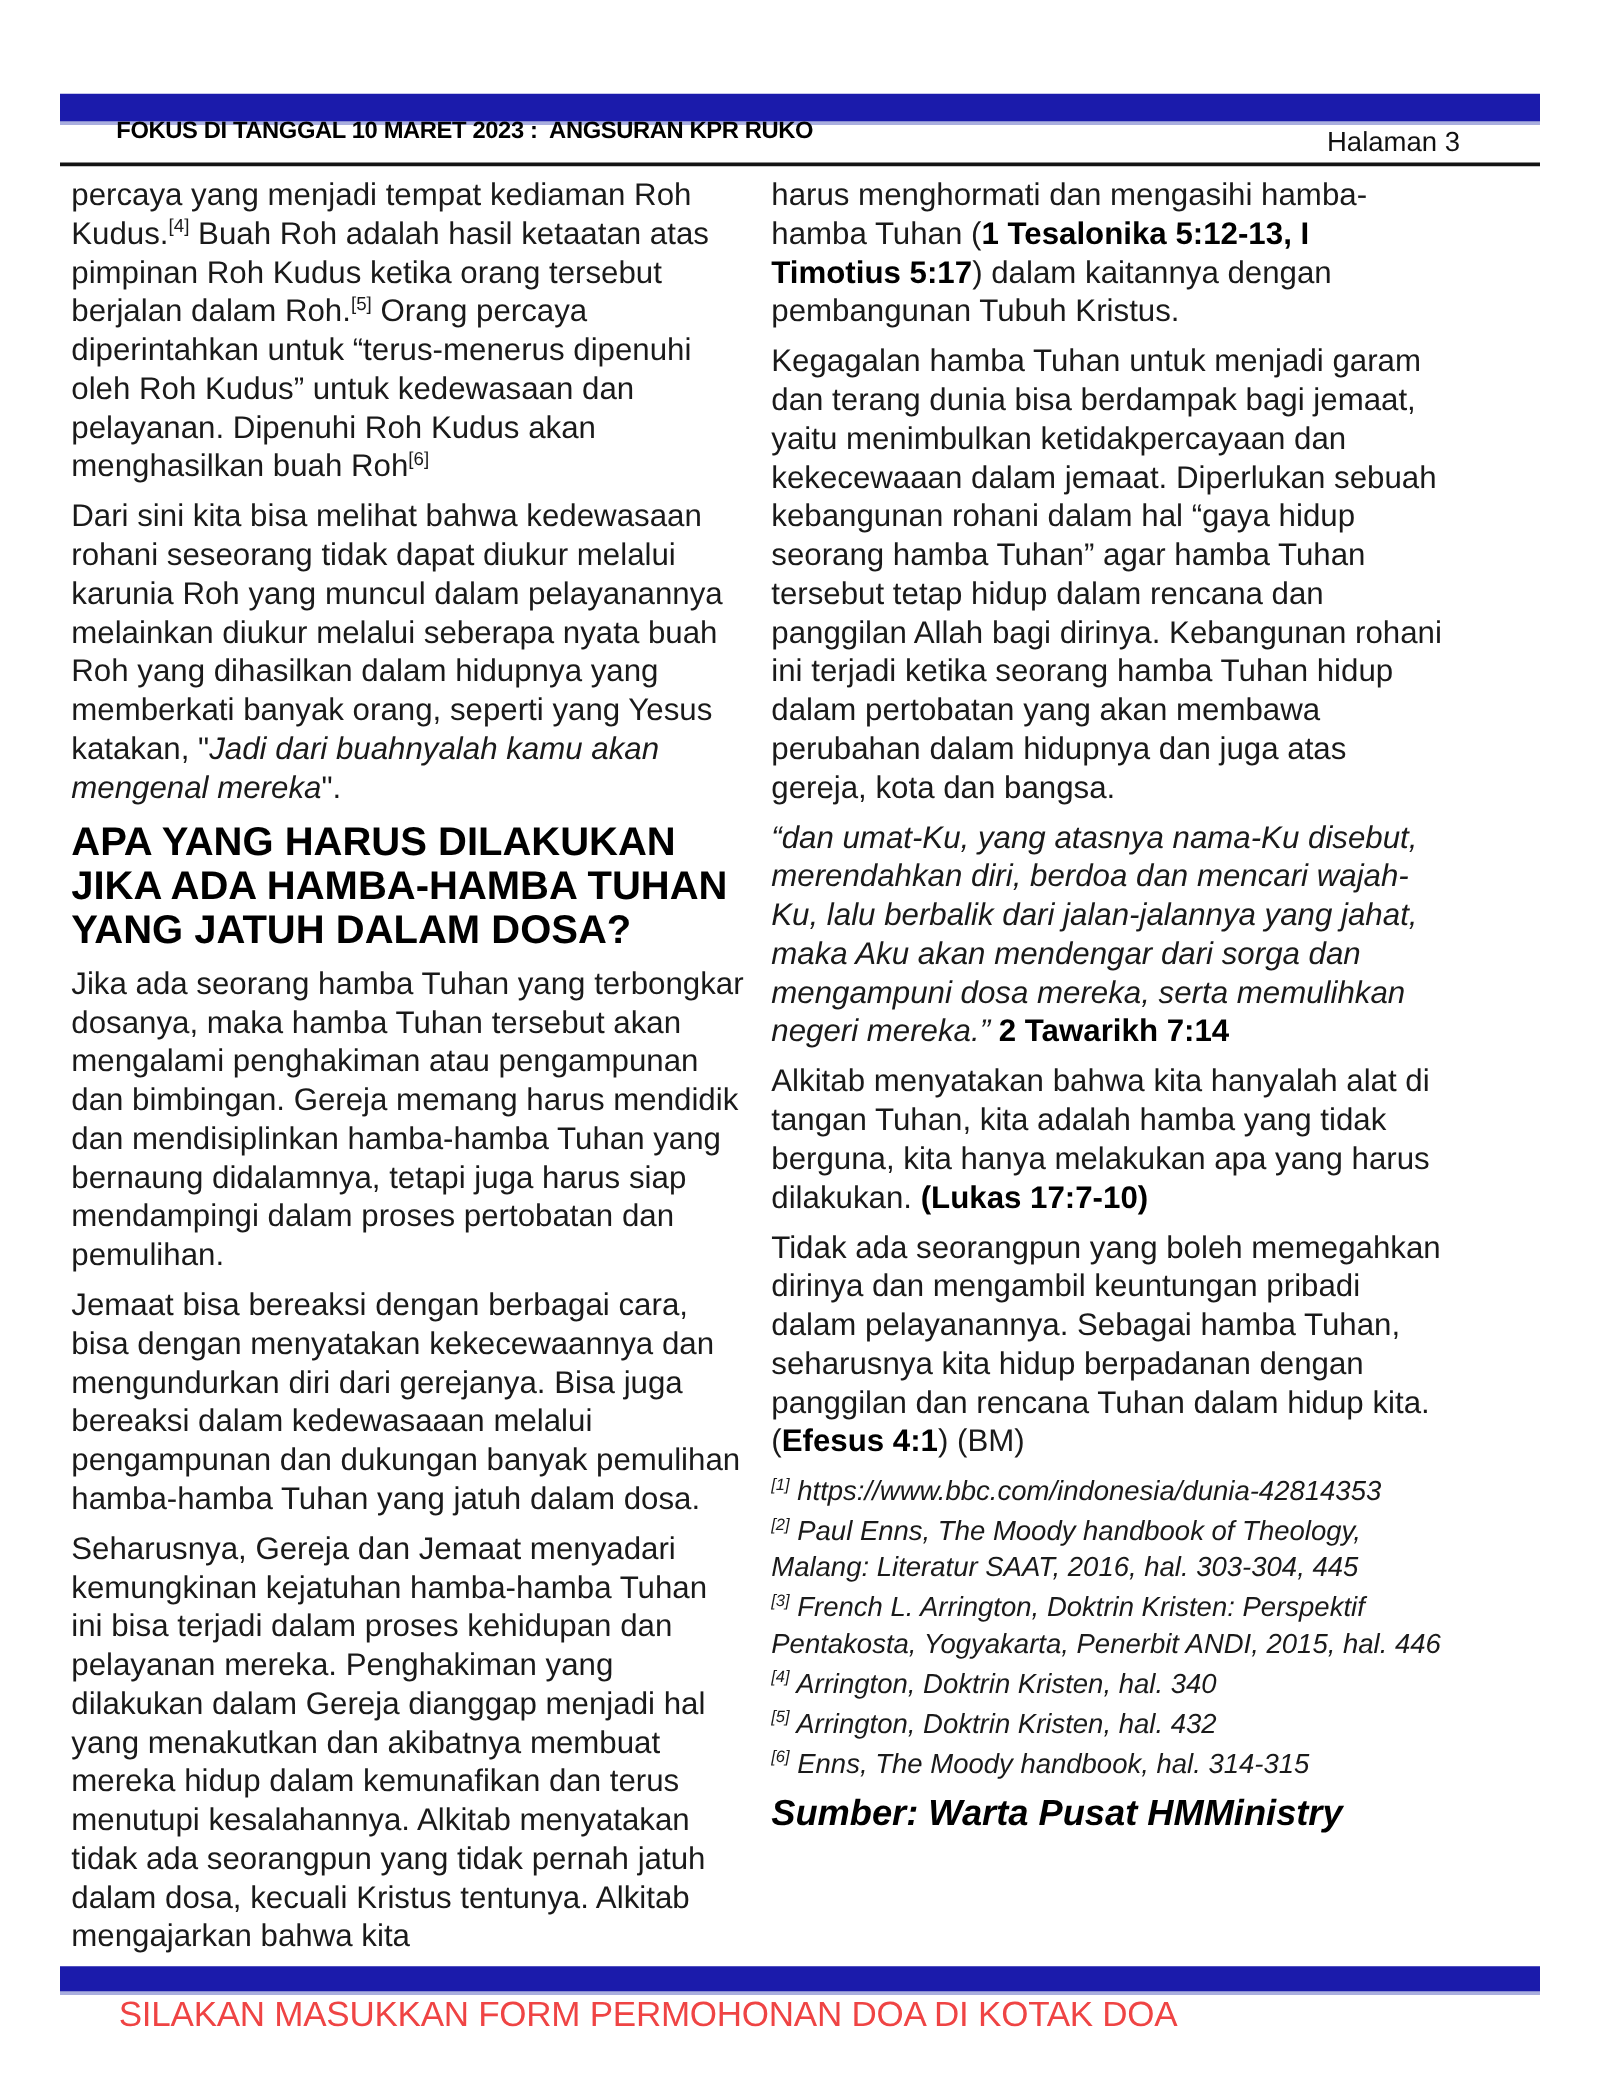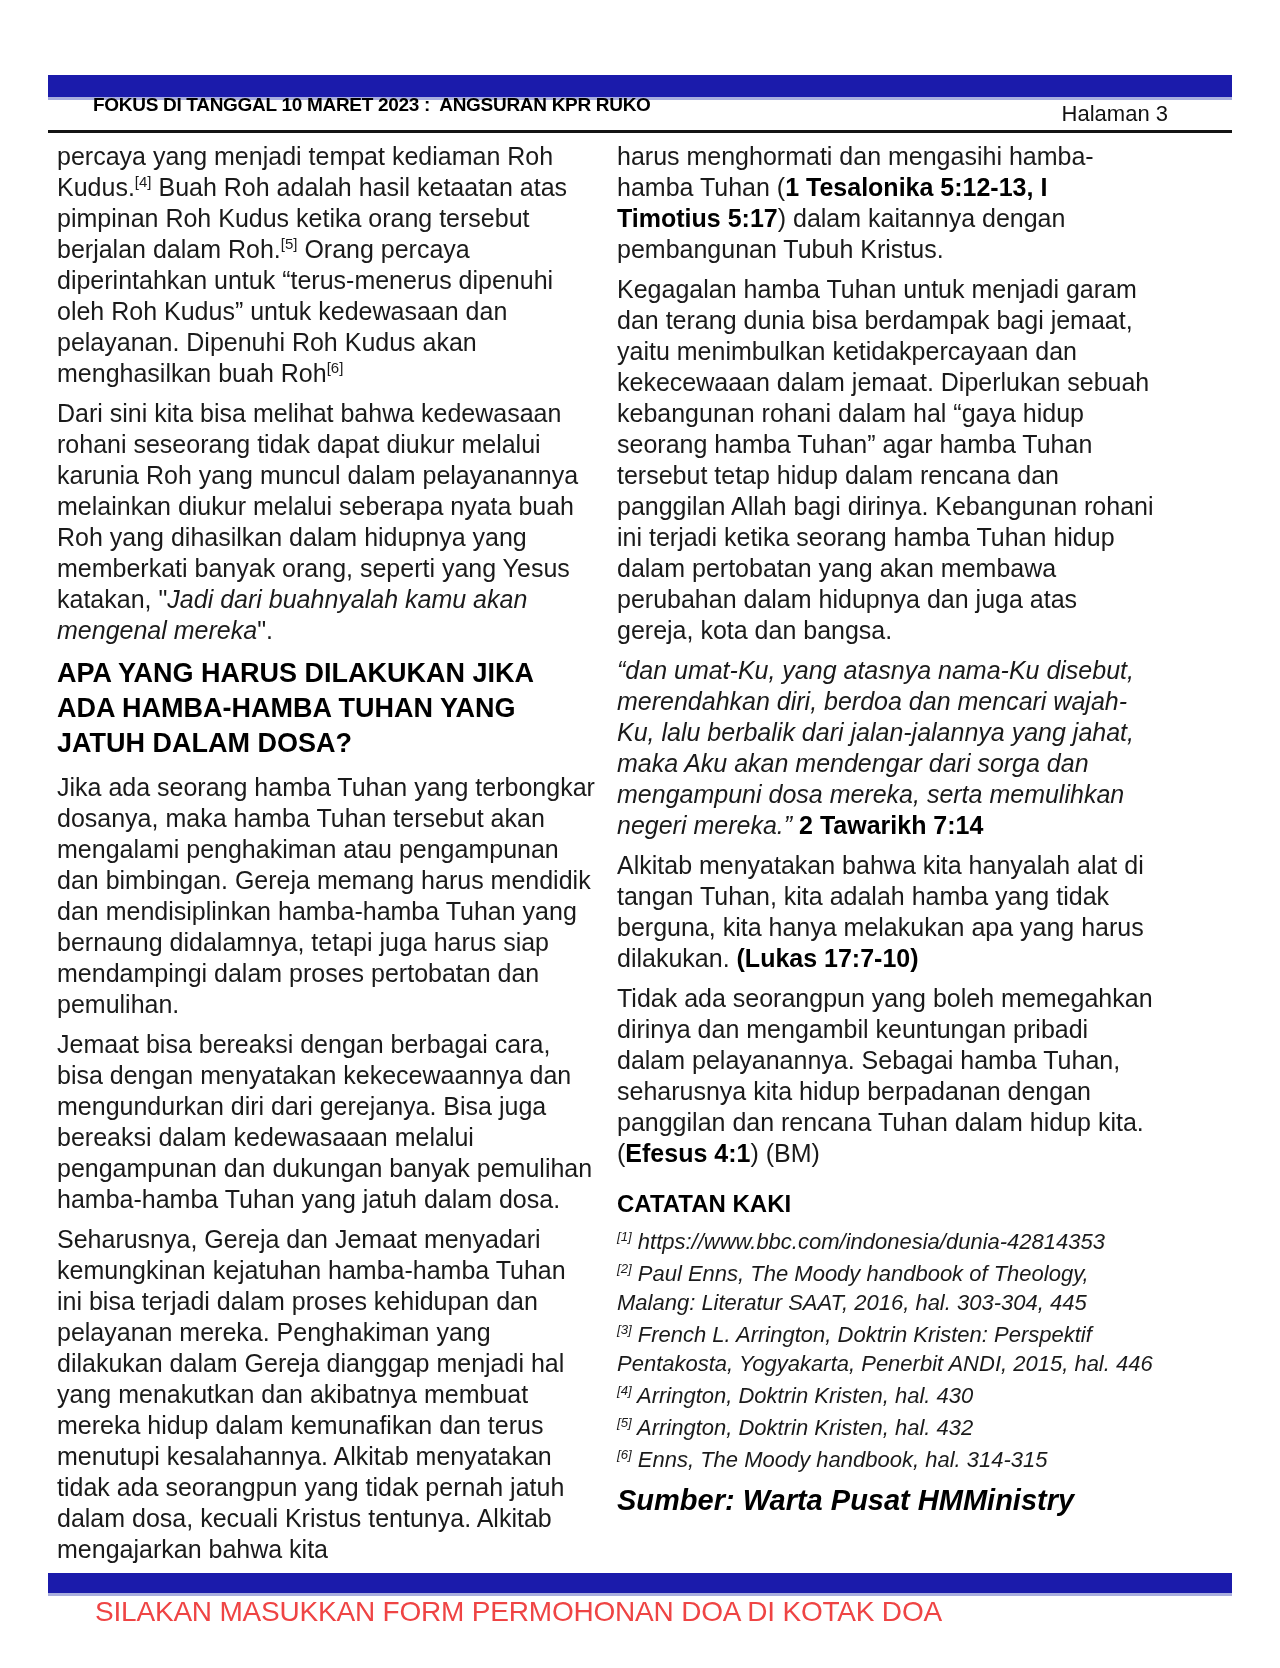--- a/index.html
+++ b/index.html
@@ -12,21 +12,21 @@
   .title{position:absolute;left:93px;top:94px;font-size:19px;font-weight:700;color:#000;
          white-space:pre;letter-spacing:-0.3px;}
   .pagenum{position:absolute;right:112px;top:101px;font-size:22px;color:#111;}
   .rule{position:absolute;left:48px;top:130px;width:1184px;border-top:3px solid #141414;}
 
   .columns{position:absolute;left:57px;top:141px;width:1098px;height:1428px;
            display:flex;gap:22px;overflow:hidden;}
   .col{width:538px;font-size:25px;line-height:31px;}
 
   .blk{margin:0 0 9px 0;}
-  .blk.h2{font-weight:700;color:#000;font-size:27px;line-height:35px;margin:10px 0 11px;}
+  .blk.h2{font-weight:700;color:#000;font-size:32px;line-height:35px;margin:10px 0 11px;}
   .blk.quote{font-style:italic;}
   .blk.h3{font-weight:700;color:#000;font-size:24px;line-height:30px;margin:20px 0 8px;}
   .blk.footnote{font-style:italic;font-size:22px;line-height:29px;margin:0 0 3px;}
   .blk.source{font-weight:700;font-style:italic;color:#000;font-size:29px;line-height:36px;margin:8px 0 0;}
 
   .it{font-style:italic;}
   .bd{font-weight:700;font-style:normal;color:#000;}
   .sup{font-size:60%;vertical-align:super;line-height:0;}
 
   .footer-bar{position:absolute;left:48px;top:1573px;width:1184px;height:20px;
@@ -52,25 +52,24 @@
         <div class="blk p"><span>Jika ada seorang hamba Tuhan yang terbongkar dosanya, maka hamba Tuhan tersebut akan mengalami penghakiman atau pengampunan dan bimbingan. Gereja memang harus mendidik dan mendisiplinkan hamba-hamba Tuhan yang bernaung didalamnya, tetapi juga harus siap mendampingi dalam proses pertobatan dan pemulihan.</span></div>
         <div class="blk p"><span>Jemaat bisa bereaksi dengan berbagai cara, bisa dengan menyatakan kekecewaannya dan mengundurkan diri dari gerejanya. Bisa juga bereaksi dalam kedewasaaan melalui pengampunan dan dukungan banyak pemulihan hamba-hamba Tuhan yang jatuh dalam dosa.</span></div>
         <div class="blk p"><span>Seharusnya, Gereja dan Jemaat menyadari kemungkinan kejatuhan hamba-hamba Tuhan ini bisa terjadi dalam proses kehidupan dan pelayanan mereka. Penghakiman yang dilakukan dalam Gereja dianggap menjadi hal yang menakutkan dan akibatnya membuat mereka hidup dalam kemunafikan dan terus menutupi kesalahannya. Alkitab menyatakan tidak ada seorangpun yang tidak pernah jatuh dalam dosa, kecuali Kristus tentunya. Alkitab mengajarkan bahwa kita</span></div>
       </div>
     <div class="col">
         <div class="blk p"><span>harus menghormati dan mengasihi hamba-hamba Tuhan (</span><span class="bd">1 Tesalonika 5:12-13, I Timotius 5:17</span><span>) dalam kaitannya dengan pembangunan Tubuh Kristus.</span></div>
         <div class="blk p"><span>Kegagalan hamba Tuhan untuk menjadi garam dan terang dunia bisa berdampak bagi jemaat, yaitu menimbulkan ketidakpercayaan dan kekecewaaan dalam jemaat. Diperlukan sebuah kebangunan rohani dalam hal “gaya hidup seorang hamba Tuhan” agar hamba Tuhan tersebut tetap hidup dalam rencana dan panggilan Allah bagi dirinya. Kebangunan rohani ini terjadi ketika seorang hamba Tuhan hidup dalam pertobatan yang akan membawa perubahan dalam hidupnya dan juga atas gereja, kota dan bangsa.</span></div>
         <div class="blk quote"><span>“dan umat-Ku, yang atasnya nama-Ku disebut, merendahkan diri, berdoa dan mencari wajah-Ku, lalu berbalik dari jalan-jalannya yang jahat, maka Aku akan mendengar dari sorga dan mengampuni dosa mereka, serta memulihkan negeri mereka.” </span><span class="bd">2 Tawarikh 7:14</span></div>
         <div class="blk p"><span>Alkitab menyatakan bahwa kita hanyalah alat di tangan Tuhan, kita adalah hamba yang tidak berguna, kita hanya melakukan apa yang harus dilakukan. </span><span class="bd">(Lukas 17:7-10)</span></div>
         <div class="blk p"><span>Tidak ada seorangpun yang boleh memegahkan dirinya dan mengambil keuntungan pribadi dalam pelayanannya. Sebagai hamba Tuhan, seharusnya kita hidup berpadanan dengan panggilan dan rencana Tuhan dalam hidup kita. (</span><span class="bd">Efesus 4:1</span><span>) (BM)</span></div>
-        <div class="blk h3"><span>CATATAN KAKI</span></div>
         <div class="blk footnote"><span class="sup">[1]</span><span> https://www.bbc.com/indonesia/dunia-42814353</span></div>
         <div class="blk footnote"><span class="sup">[2]</span><span> Paul Enns, The Moody handbook  of Theology, Malang: Literatur SAAT, 2016, hal. 303-304, 445</span></div>
         <div class="blk footnote"><span class="sup">[3]</span><span> French L. Arrington, Doktrin Kristen: Perspektif Pentakosta, Yogyakarta, Penerbit ANDI, 2015, hal. 446</span></div>
-        <div class="blk footnote"><span class="sup">[4]</span><span> Arrington, Doktrin Kristen, hal. 430</span></div>
+        <div class="blk footnote"><span class="sup">[4]</span><span> Arrington, Doktrin Kristen, hal. 340</span></div>
         <div class="blk footnote"><span class="sup">[5]</span><span> Arrington, Doktrin Kristen, hal. 432</span></div>
         <div class="blk footnote"><span class="sup">[6]</span><span> Enns, The Moody handbook, hal. 314-315</span></div>
         <div class="blk source"><span>Sumber: Warta Pusat HMMinistry</span></div>
       </div>
   </div>
 
   <div class="footer-bar" style="background: rgb(27, 27, 171);"></div>
   <div class="footer-text">SILAKAN MASUKKAN FORM PERMOHONAN DOA DI KOTAK DOA</div>
 </div>
 

